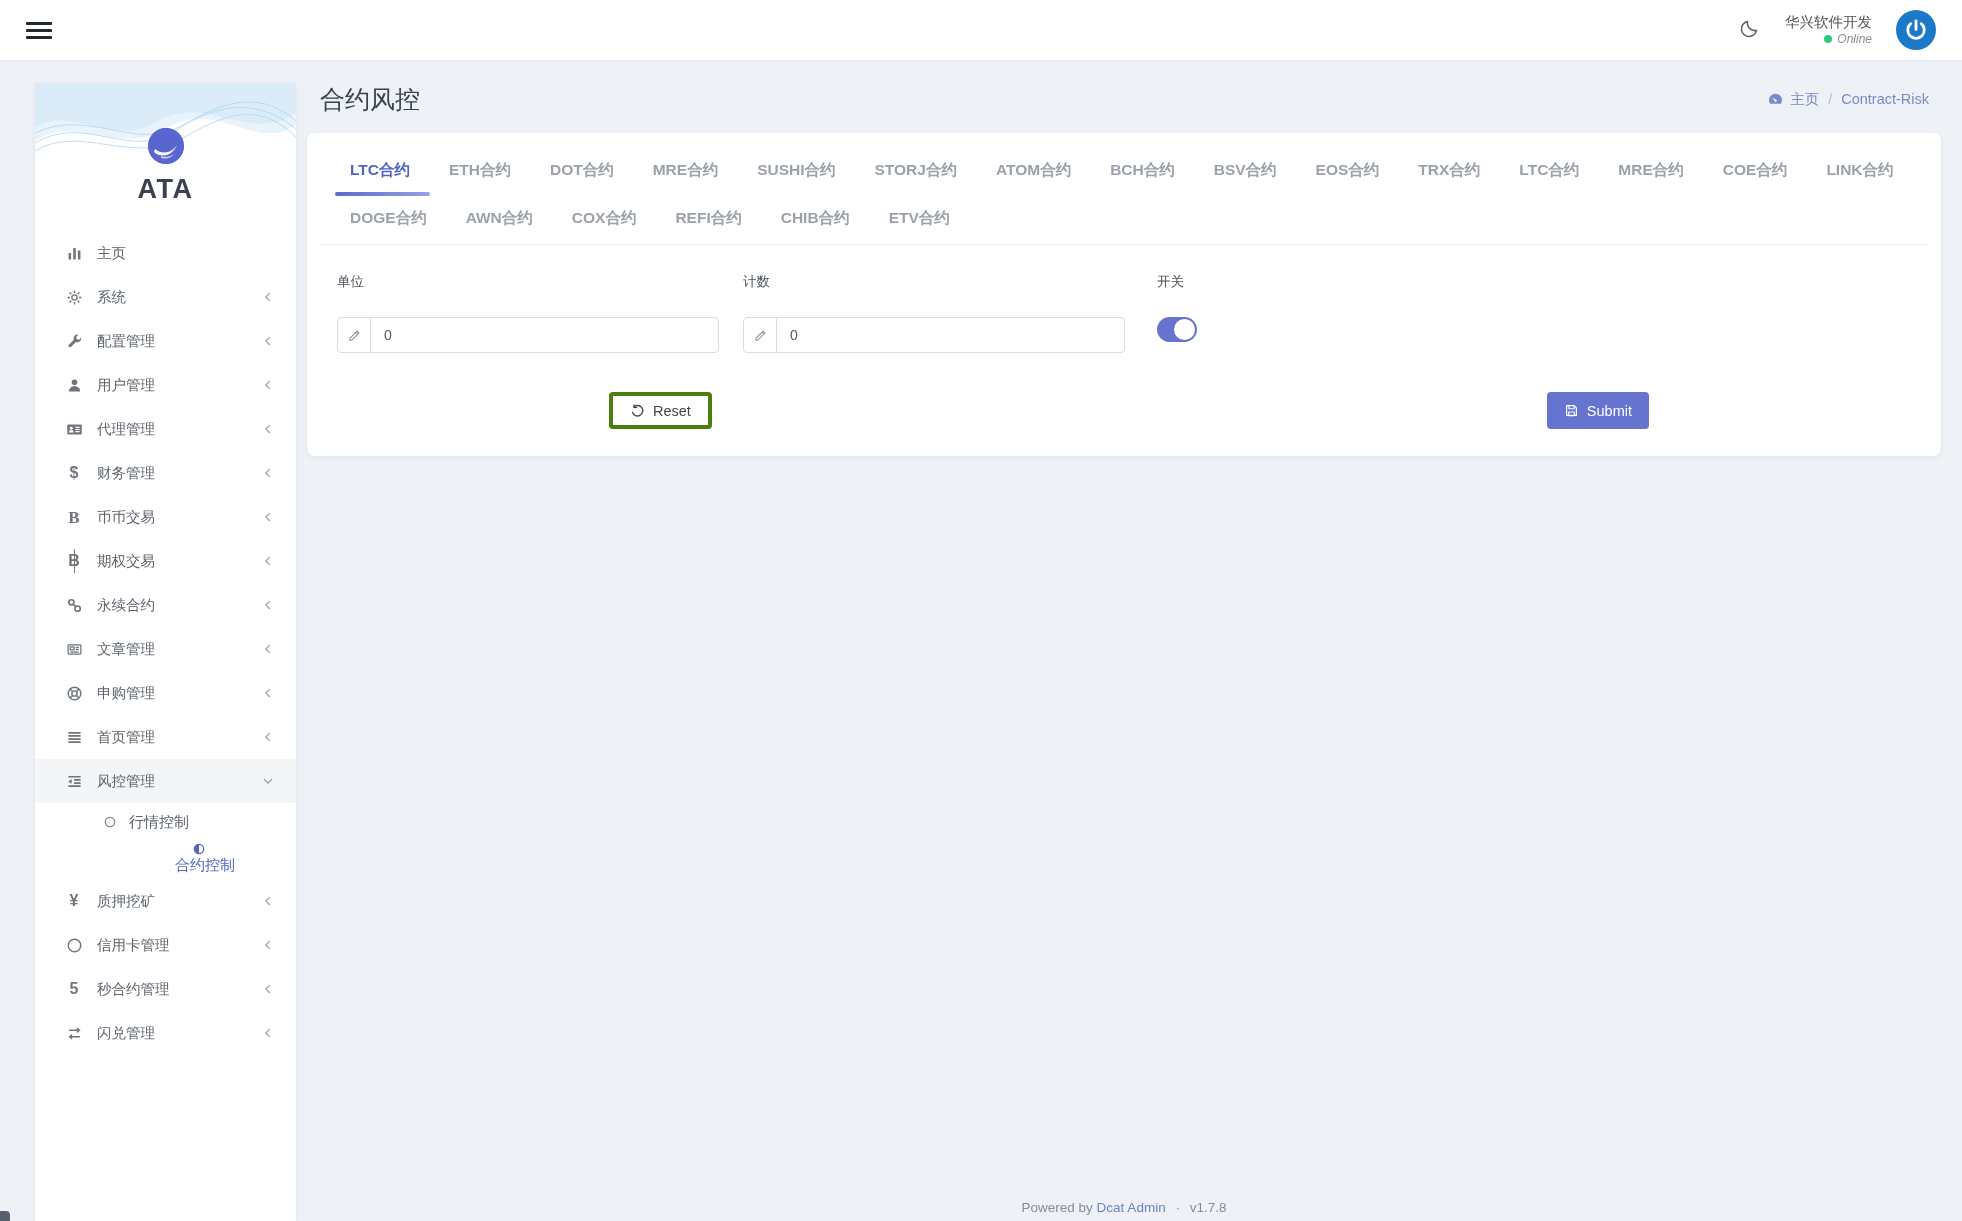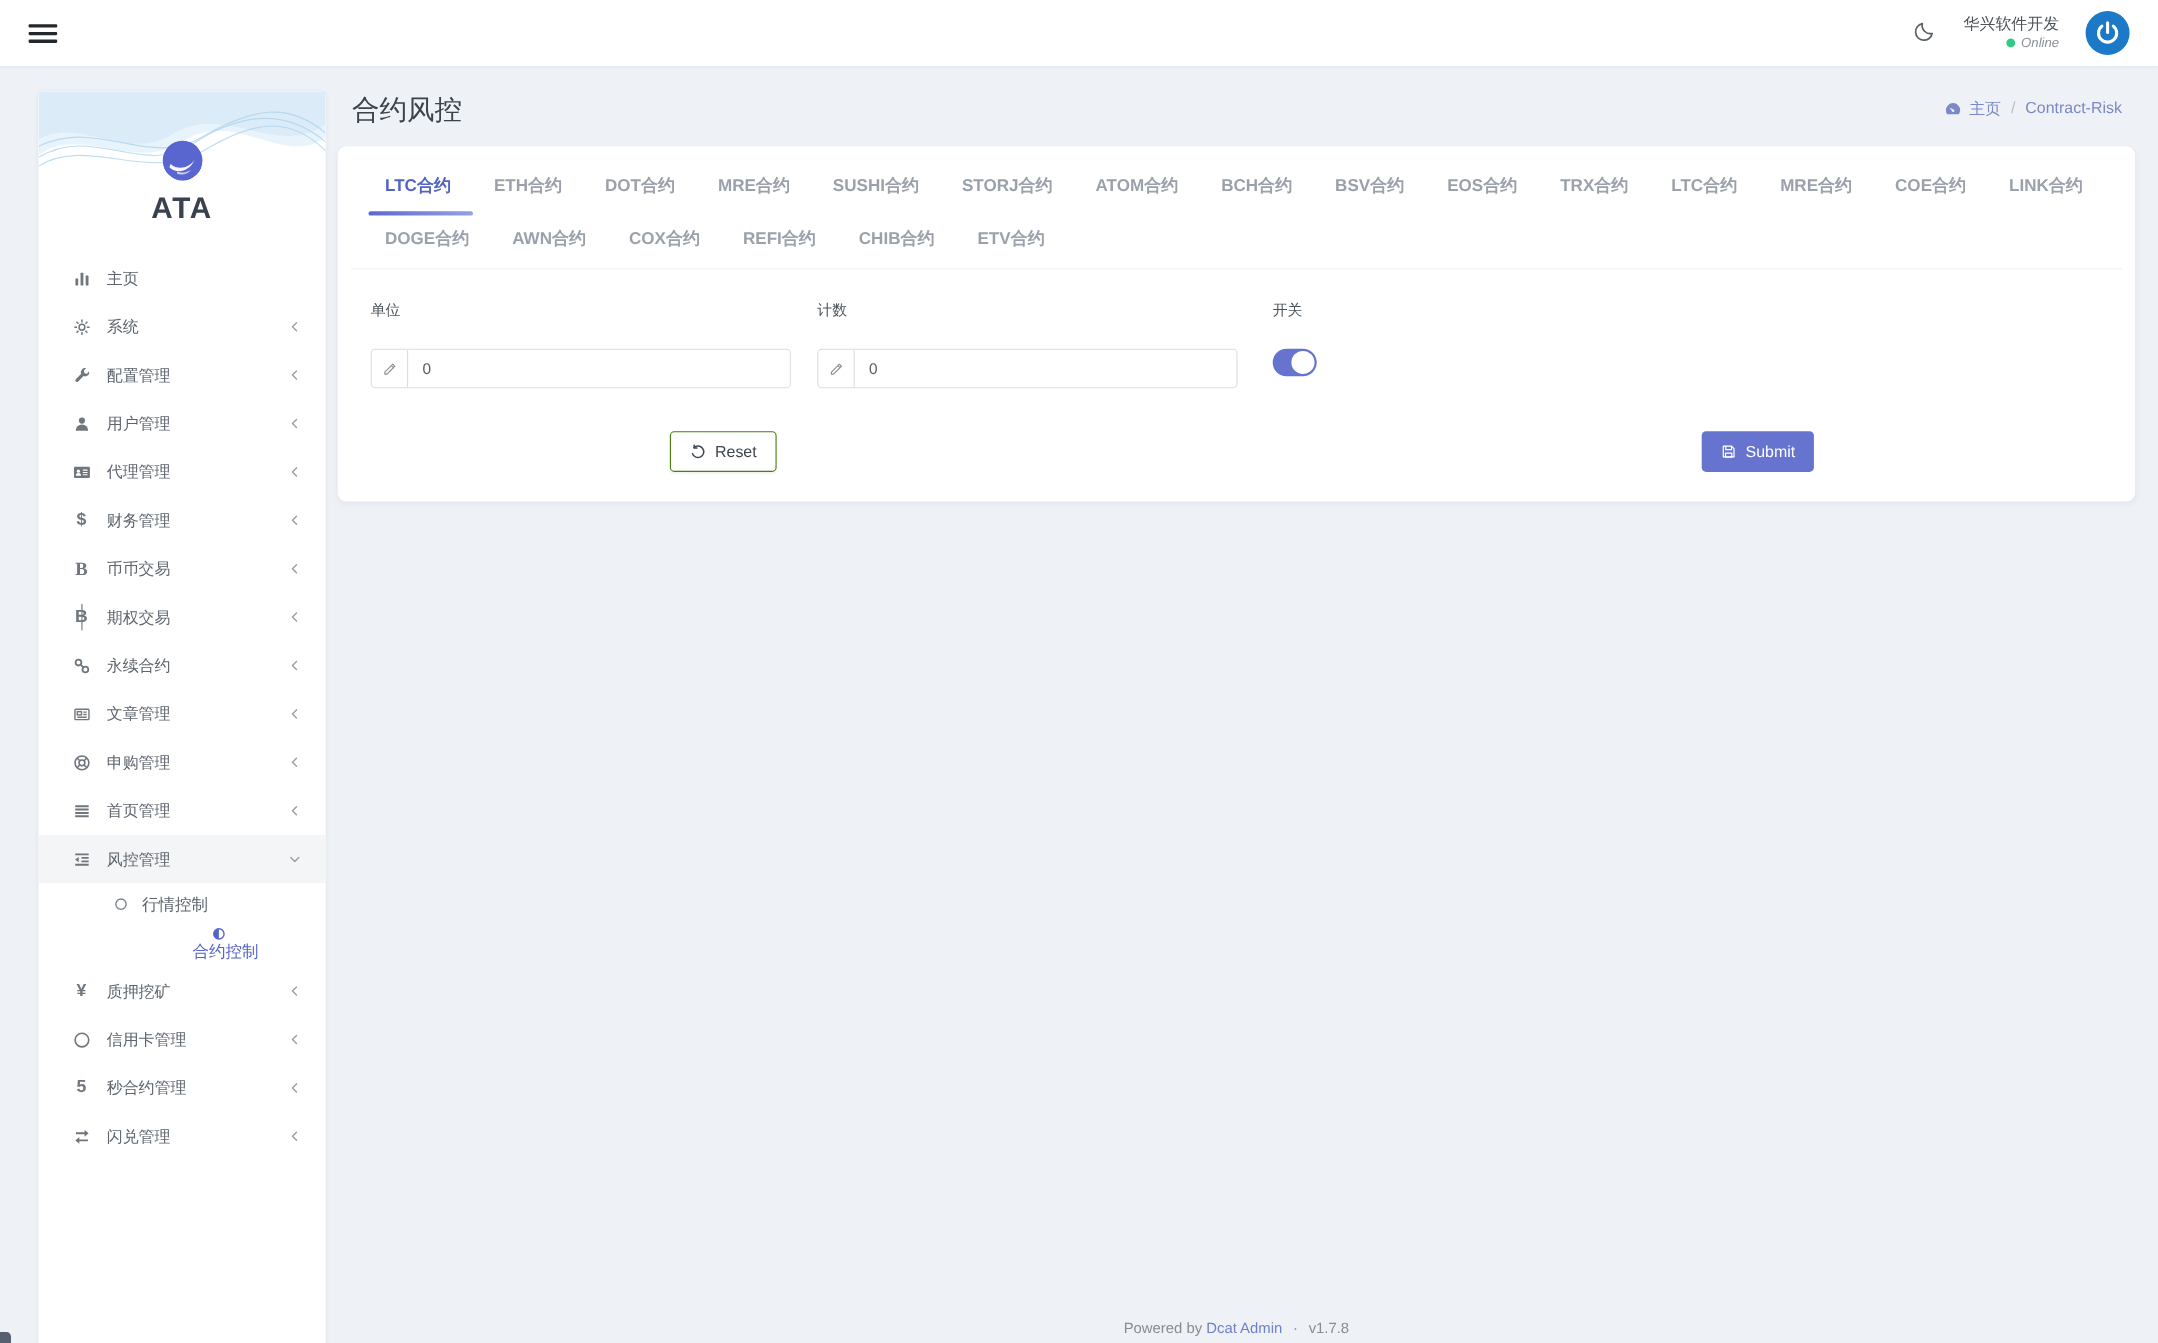--- a/index.html
+++ b/index.html
@@ -87,21 +87,21 @@
   .prepend svg { width:15px; height:15px; }
   .input-group input { flex:1; border:none; outline:none; padding:0 13px; font-size:14px; color:#555c63; background:transparent; }
   .switch-group { margin-left:32px; }
   .toggle { width:40px; height:25px; border-radius:13px; background:var(--primary); position:relative; cursor:pointer; border:none; display:block; }
   .toggle::after { content:""; position:absolute; top:2px; right:2px; width:21px; height:21px; border-radius:50%; background:#fff; }
 
   .actions { display:flex; align-items:center; margin-top:39px; padding:0 30px; }
   .btn { display:inline-flex; align-items:center; gap:8px; height:37px; padding:0 17px;
     border-radius:4px; font-size:14.5px; cursor:pointer; font-family:inherit; }
   .btn svg { width:15px; height:15px; }
-  .reset-btn { margin-left:272px; background:#fff; border:1px solid #4d7c0f; color:#3f464e; box-shadow:0 1px 2px rgba(0,0,0,.05); }
+  .reset-btn { margin-left:272px; background:#fff; border:4px solid #4d7c0f; color:#3f464e; box-shadow:0 1px 2px rgba(0,0,0,.05); }
   .submit-btn { margin-left:auto; margin-right:262px; background:var(--primary); border:none; color:#fff; }
 
   .page-footer { position:absolute; bottom:6px; left:0; right:0; text-align:center; font-size:13.5px; color:#868d95; }
   .page-footer a { color:#7080ca; text-decoration:none; cursor:pointer; }
   .foot-sep { margin:0 6px; }
 
   .corner-chip { position:absolute; left:-7px; bottom:-7px; width:17px; height:17px; border-radius:4px; background:#57606e; z-index:7; }
 </style>
 </head>
 <body style="--primary: #6674d0; --active-tab: #5263c4; --green: #2ecc81; --avatar-blue: #1b79c7; --breadcrumb: #7b89c7; background: rgb(238, 241, 246);">

